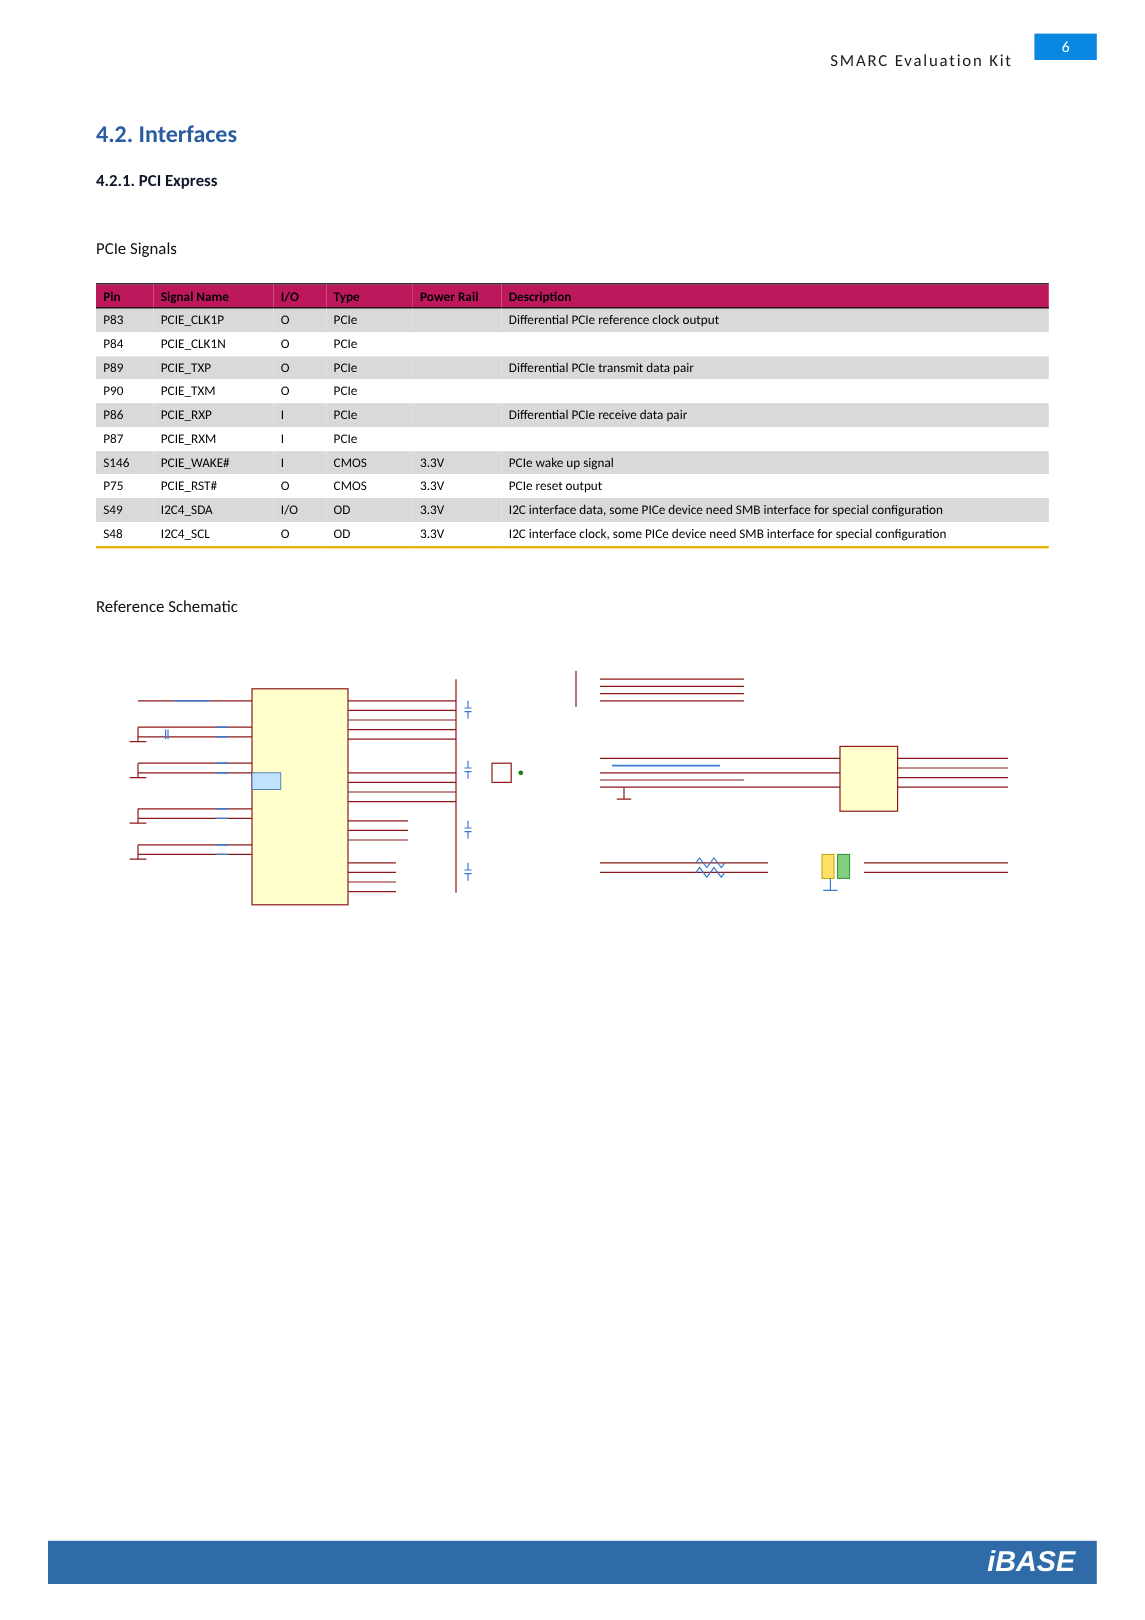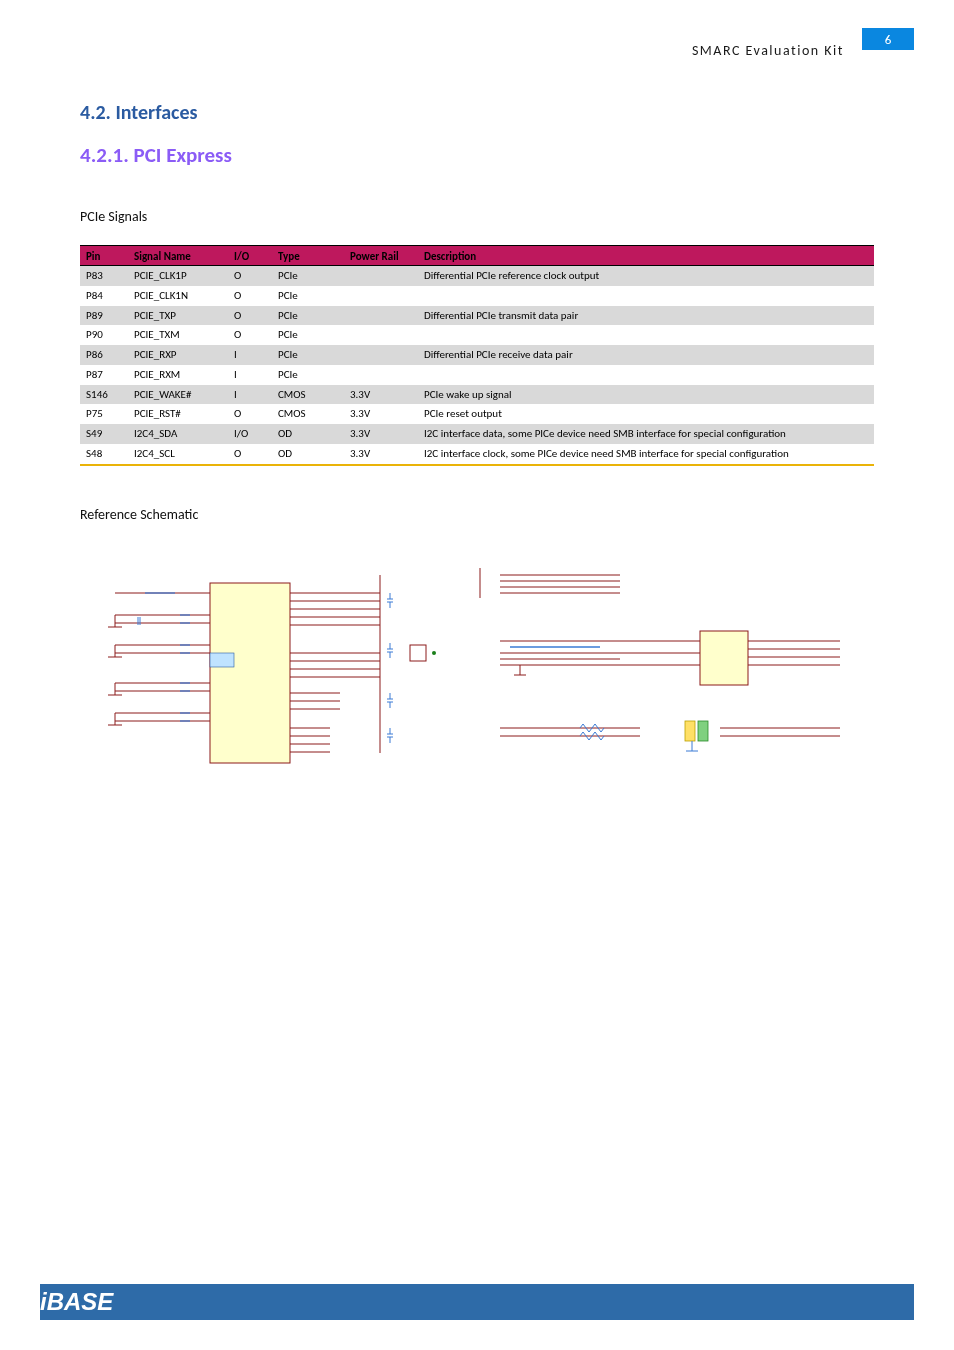--- a/index.html
+++ b/index.html
@@ -44,22 +44,22 @@
     left: 80px;
     right: 80px;
   }
   .h2 {
     color: #2b5ba1;
     font-size: 20px;
     font-weight: 700;
     margin-bottom: 18px;
   }
   .h3 {
-    color: #8b5cf6;
-    font-size: 21px;
+    color: #0f172a;
+    font-size: 14px;
     font-weight: 700;
     margin-bottom: 40px;
   }
   .subhead {
     font-size: 14px;
     color: #111;
     margin-bottom: 20px;
   }
   table.signals {
     width: 100%;
@@ -97,20 +97,21 @@
   .schematic svg { position: absolute; top: 0; left: 0; }
   
   .footerbar {
     position: absolute;
     left: 40px;
     right: 40px;
     bottom: 30px;
     height: 36px;
     background: #2e6ba8;
     display: flex;
+    justify-content: flex-end;
     align-items: center;
     padding-right: 18px;
   }
   .logo {
     color: #fff;
     font-family: Arial, sans-serif;
     font-weight: 900;
     font-size: 24px;
     letter-spacing: 0px;
     font-style: italic;

